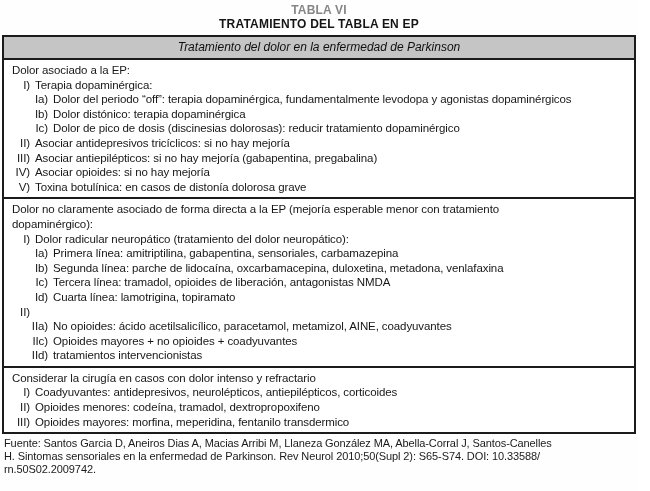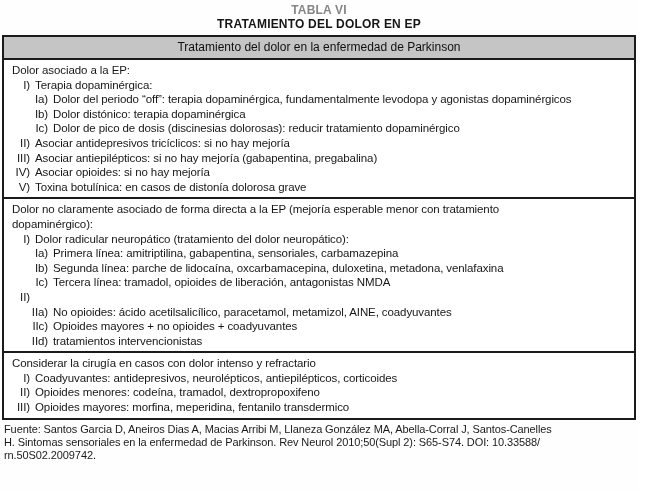--- a/index.html
+++ b/index.html
@@ -22,20 +22,21 @@
   .title-heading { font-size: 12px; font-weight: bold; color: #151515; line-height: 15px; }
 
   .table {
     margin: 3px 2px 0 2px;
     border: 2px solid var(--border);
     background: #ffffff;
   }
   .table-header {
     background: var(--header-bg);
     border-bottom: 2px solid var(--border);
+    font-style: italic;
     font-size: 12px;
     text-align: center;
     padding: 3px 0 4px 0;
     color: #101010;
   }
   .section { padding: 3px 3px 3px 4px; }
   .section + .section { border-top: 2px solid var(--border); }
 
   .row {
     display: flex;
@@ -58,21 +59,21 @@
     letter-spacing: -0.1px;
   }
 </style>
 </head>
 <body>
 
 <div class="page">
 
   <div class="title-block">
     <div class="title-label">TABLA VI</div>
-    <div class="title-heading">TRATAMIENTO DEL DOLOR EN EP</div>
+    <div class="title-heading">TRATAMIENTO DEL TABLA EN EP</div>
   </div>
 
   <div class="table">
     <div class="table-header">Tratamiento del dolor en la enfermedad de Parkinson</div>
     <div id="table-body">
         <div class="section">
           <div class="row lvl0"><span class="row-text">Dolor asociado a la EP:</span></div>
           <div class="row lvl1"><span class="marker">I)</span><span class="row-text">Terapia dopaminérgica:</span></div>
           <div class="row lvl2"><span class="marker">Ia)</span><span class="row-text">Dolor del periodo “off”: terapia dopaminérgica, fundamentalmente levodopa y agonistas dopaminérgicos</span></div>
           <div class="row lvl2"><span class="marker">Ib)</span><span class="row-text">Dolor distónico: terapia dopaminérgica</span></div>
@@ -82,20 +83,21 @@
           <div class="row lvl1"><span class="marker">IV)</span><span class="row-text">Asociar opioides: si no hay mejoría</span></div>
           <div class="row lvl1"><span class="marker">V)</span><span class="row-text">Toxina botulínica: en casos de distonía dolorosa grave</span></div>
         </div>
         <div class="section">
           <div class="row lvl0"><span class="row-text">Dolor no claramente asociado de forma directa a la EP (mejoría esperable menor con tratamiento</span></div>
           <div class="row lvl0"><span class="row-text">dopaminérgico):</span></div>
           <div class="row lvl1"><span class="marker">I)</span><span class="row-text">Dolor radicular neuropático (tratamiento del dolor neuropático):</span></div>
           <div class="row lvl2"><span class="marker">Ia)</span><span class="row-text">Primera línea: amitriptilina, gabapentina, sensoriales, carbamazepina</span></div>
           <div class="row lvl2"><span class="marker">Ib)</span><span class="row-text">Segunda línea: parche de lidocaína, oxcarbamacepina, duloxetina, metadona, venlafaxina</span></div>
           <div class="row lvl2"><span class="marker">Ic)</span><span class="row-text">Tercera línea: tramadol, opioides de liberación, antagonistas NMDA</span></div>
+          <div class="row lvl2"><span class="marker">Id)</span><span class="row-text">Cuarta línea: lamotrigina, topiramato</span></div>
           <div class="row lvl1"><span class="marker">II)</span></div>
           <div class="row lvl2"><span class="marker">IIa)</span><span class="row-text">No opioides: ácido acetilsalicílico, paracetamol, metamizol, AINE, coadyuvantes</span></div>
           <div class="row lvl2"><span class="marker">IIc)</span><span class="row-text">Opioides mayores + no opioides + coadyuvantes</span></div>
           <div class="row lvl2"><span class="marker">IId)</span><span class="row-text">tratamientos intervencionistas</span></div>
         </div>
         <div class="section">
           <div class="row lvl0"><span class="row-text">Considerar la cirugía en casos con dolor intenso y refractario</span></div>
           <div class="row lvl1"><span class="marker">I)</span><span class="row-text">Coadyuvantes: antidepresivos, neurolépticos, antiepilépticos, corticoides</span></div>
           <div class="row lvl1"><span class="marker">II)</span><span class="row-text">Opioides menores: codeína, tramadol, dextropropoxifeno</span></div>
           <div class="row lvl1"><span class="marker">III)</span><span class="row-text">Opioides mayores: morfina, meperidina, fentanilo transdermico</span></div>

